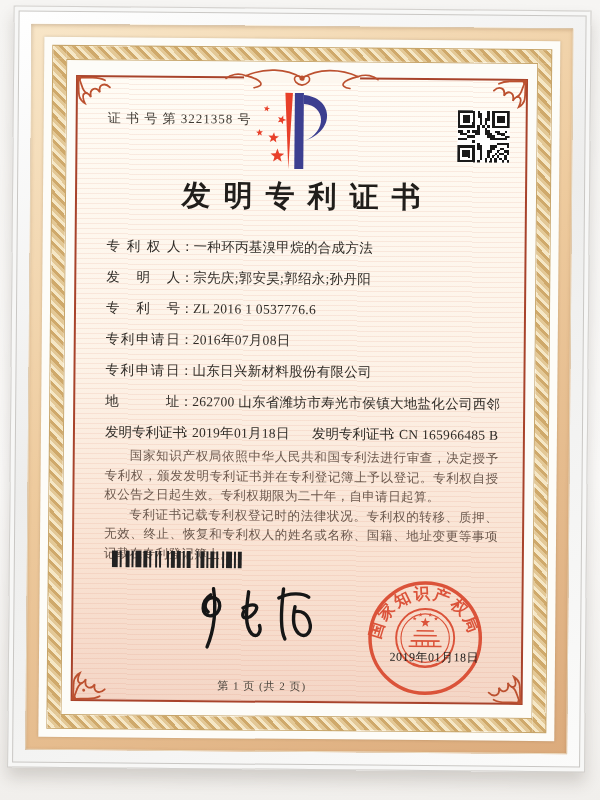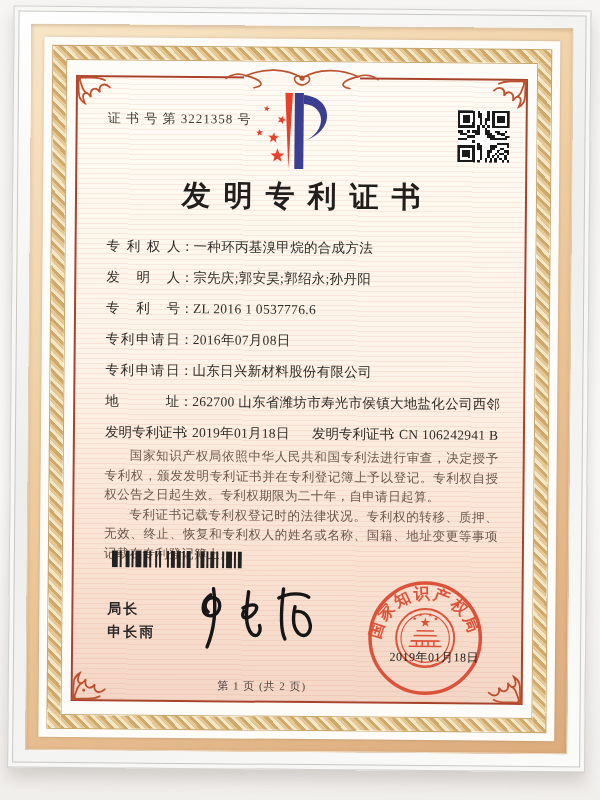--- a/index.html
+++ b/index.html
@@ -281,21 +281,21 @@
           <div class="frow">
             <span class="flabel">专利申请日</span><span class="fcolon">：</span><span class="fval">2016年07月08日</span>
           </div>
           <div class="frow">
             <span class="flabel">专利申请日</span><span class="fcolon">：</span><span class="fval">山东日兴新材料股份有限公司</span>
           </div>
           <div class="frow">
             <span class="flabel">地址</span><span class="fcolon">：</span><span class="fval">262700 山东省潍坊市寿光市侯镇大地盐化公司西邻</span>
           </div>
           <div class="frow">
-            <span class="flabel">发明专利证书</span><span class="fcolon">：</span><span class="fval gval1">2019年01月18日</span><span class="gsp"></span><span class="flabel">发明专利证书</span><span class="fcolon">：</span><span class="fval">CN 106242941 B</span>
+            <span class="flabel">发明专利证书</span><span class="fcolon">：</span><span class="fval gval1">2019年01月18日</span><span class="gsp"></span><span class="flabel">发明专利证书</span><span class="fcolon">：</span><span class="fval">CN 165966485 B</span>
           </div>
         </div>
 
         <div class="bodytext">
           <p>国家知识产权局依照中华人民共和国专利法进行审查，决定授予专利权，颁发发明专利证书并在专利登记簿上予以登记。专利权自授权公告之日起生效。专利权期限为二十年，自申请日起算。</p>
           <p>专利证书记载专利权登记时的法律状况。专利权的转移、质押、无效、终止、恢复和专利权人的姓名或名称、国籍、地址变更等事项记载在专利登记簿上。</p>
         </div>
 
         <svg class="barcode" viewBox="0 0 130 17" preserveAspectRatio="none">
           <g id="barcode-bars" fill="#222">
@@ -318,24 +318,20 @@
               <rect x="94.55" y="0" width="1.97" height="17"></rect>
               <rect x="98.48" y="0" width="3.94" height="17"></rect>
               <rect x="104.39" y="0" width="1.97" height="17"></rect>
               <rect x="110.30" y="0" width="1.97" height="17"></rect>
               <rect x="114.24" y="0" width="5.91" height="17"></rect>
               <rect x="122.12" y="0" width="1.97" height="17"></rect>
               <rect x="126.06" y="0" width="3.94" height="17"></rect>
             </g>
         </svg>
 
-        <div class="signer">
-          <div>局长</div>
-          <div>申长雨</div>
-        </div>
 
         <svg class="signature" viewBox="0 0 130 70">
           <g stroke="#161616" fill="none" stroke-width="3.4" stroke-linecap="round" stroke-linejoin="round">
             <path d="M20,10 C10,16 9,32 20,31 C31,30 32,12 21,13 C14,14 12,23 17,27"></path>
             <path d="M23,4 C25,22 23,44 15,62"></path>
             <path d="M52,24 C62,19 69,21 64,28 C57,37 48,35 53,27"></path>
             <path d="M58,8 C55,26 53,42 60,50 C65,55 70,49 68,42"></path>
             <path d="M88,15 C98,10 112,10 118,15"></path>
             <path d="M93,6 C90,26 88,46 93,56"></path>
             <path d="M104,24 C101,36 102,46 107,51 C114,57 121,49 118,39 C116,31 110,28 104,29"></path>

